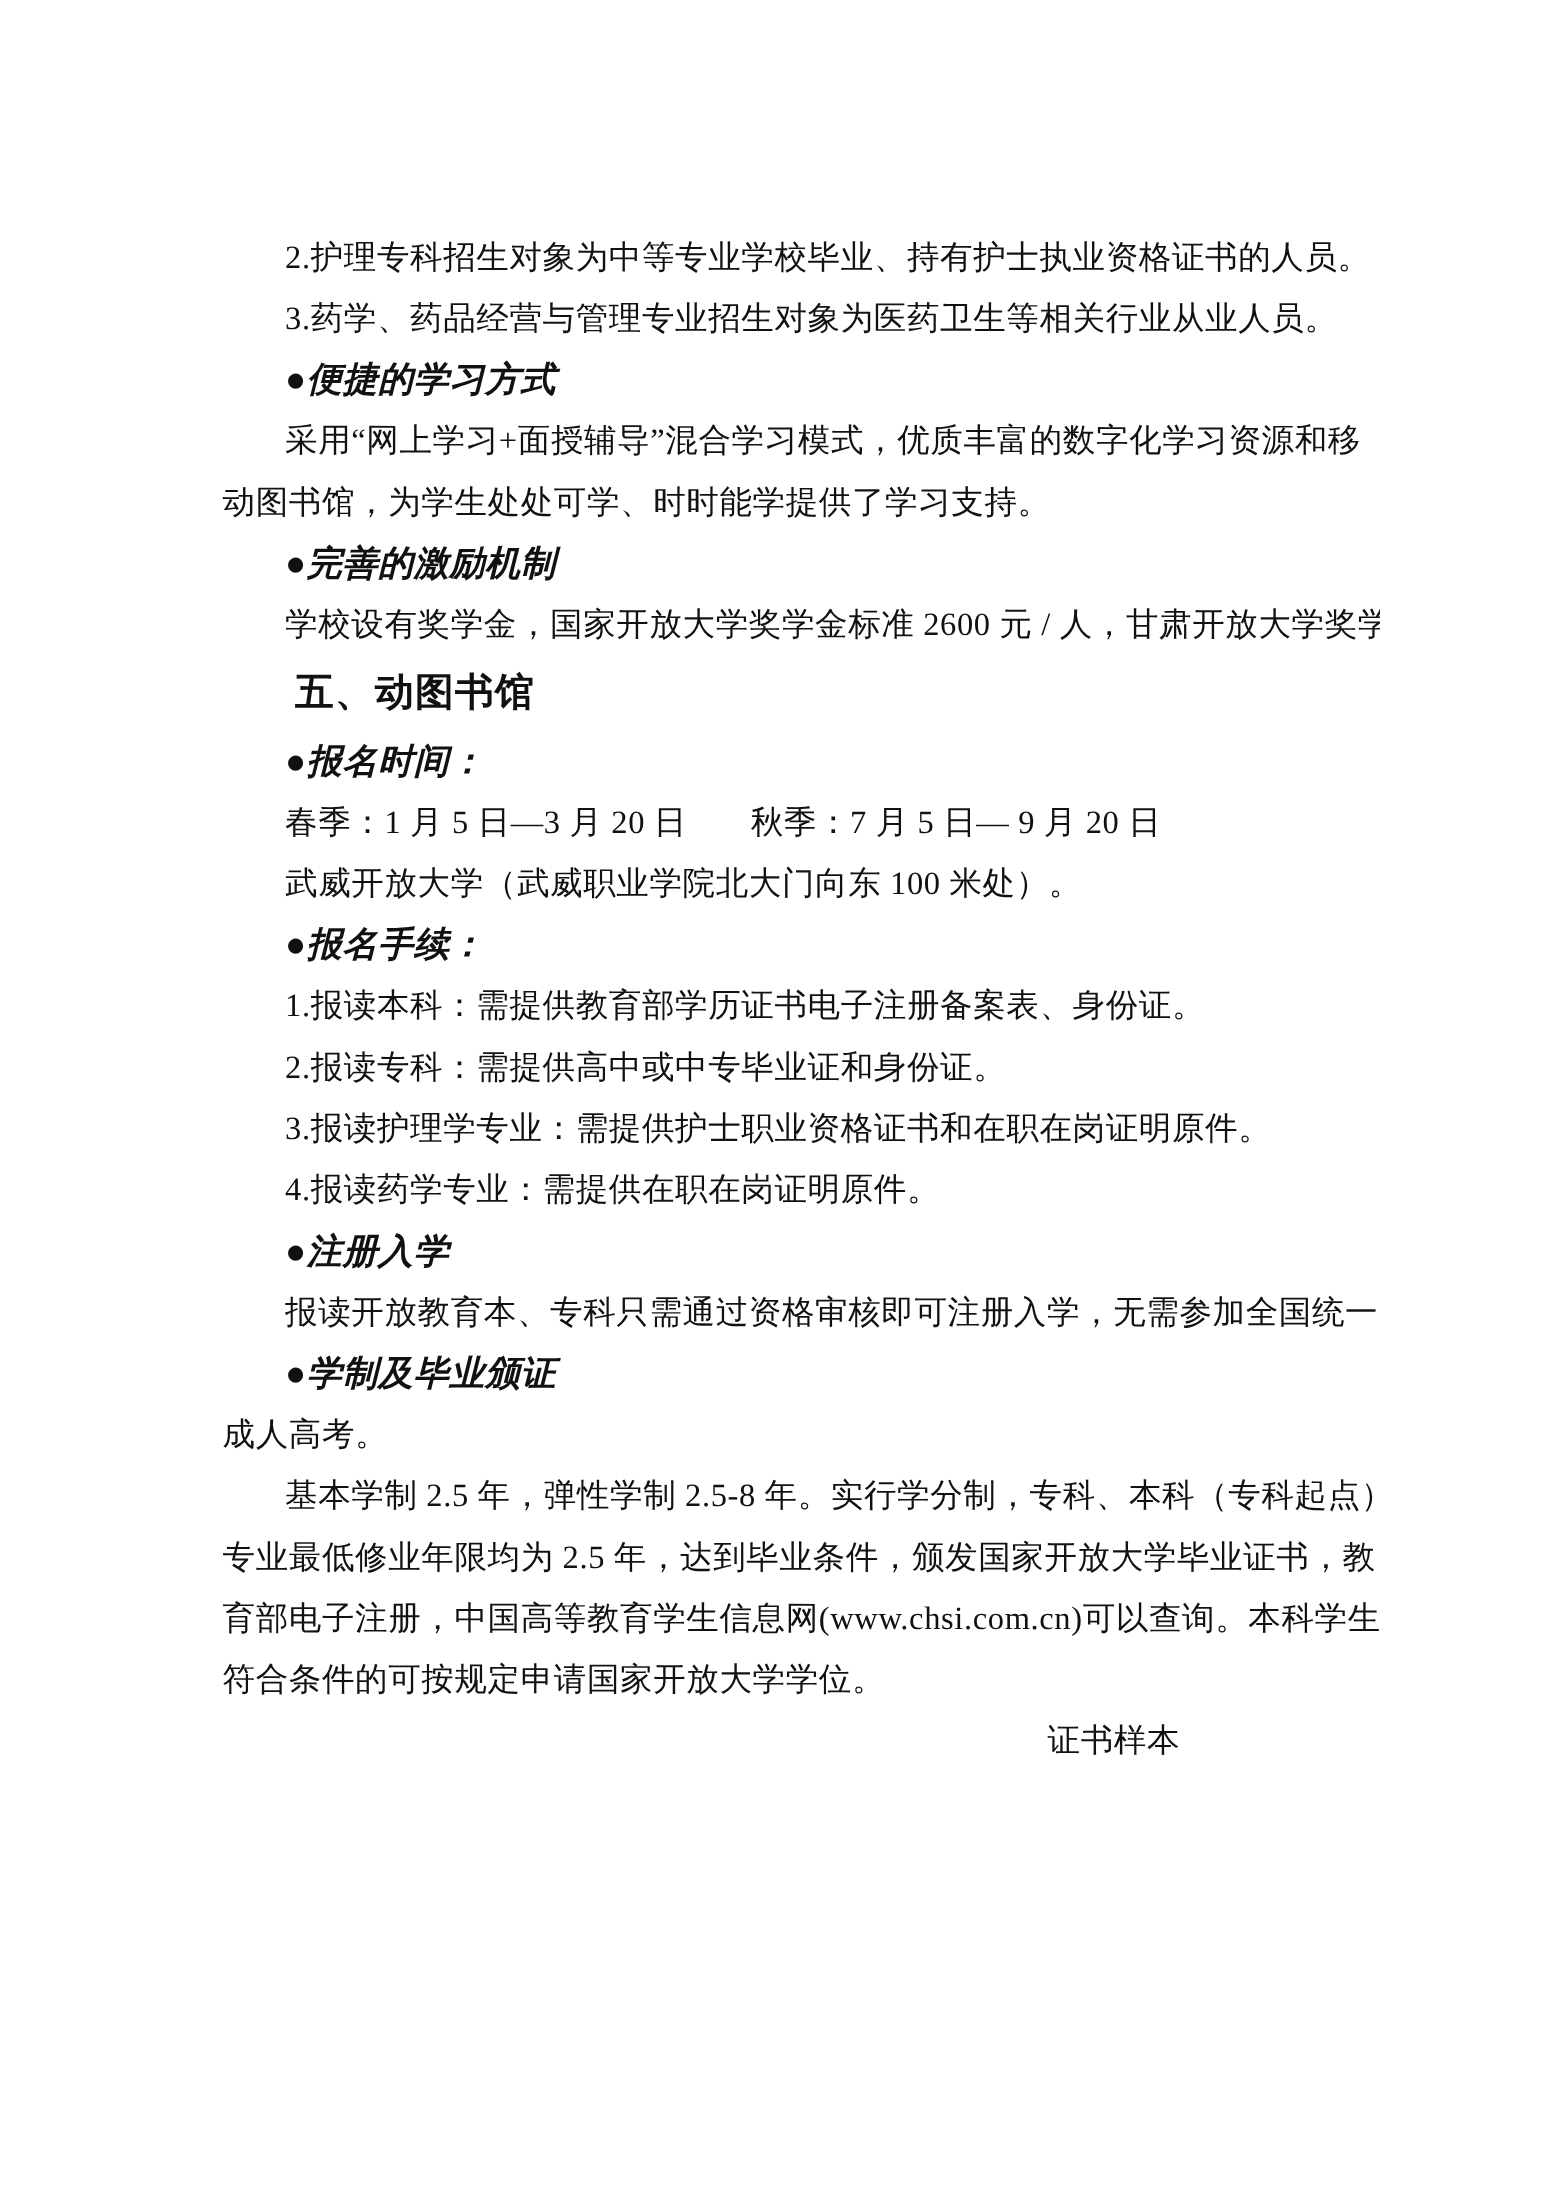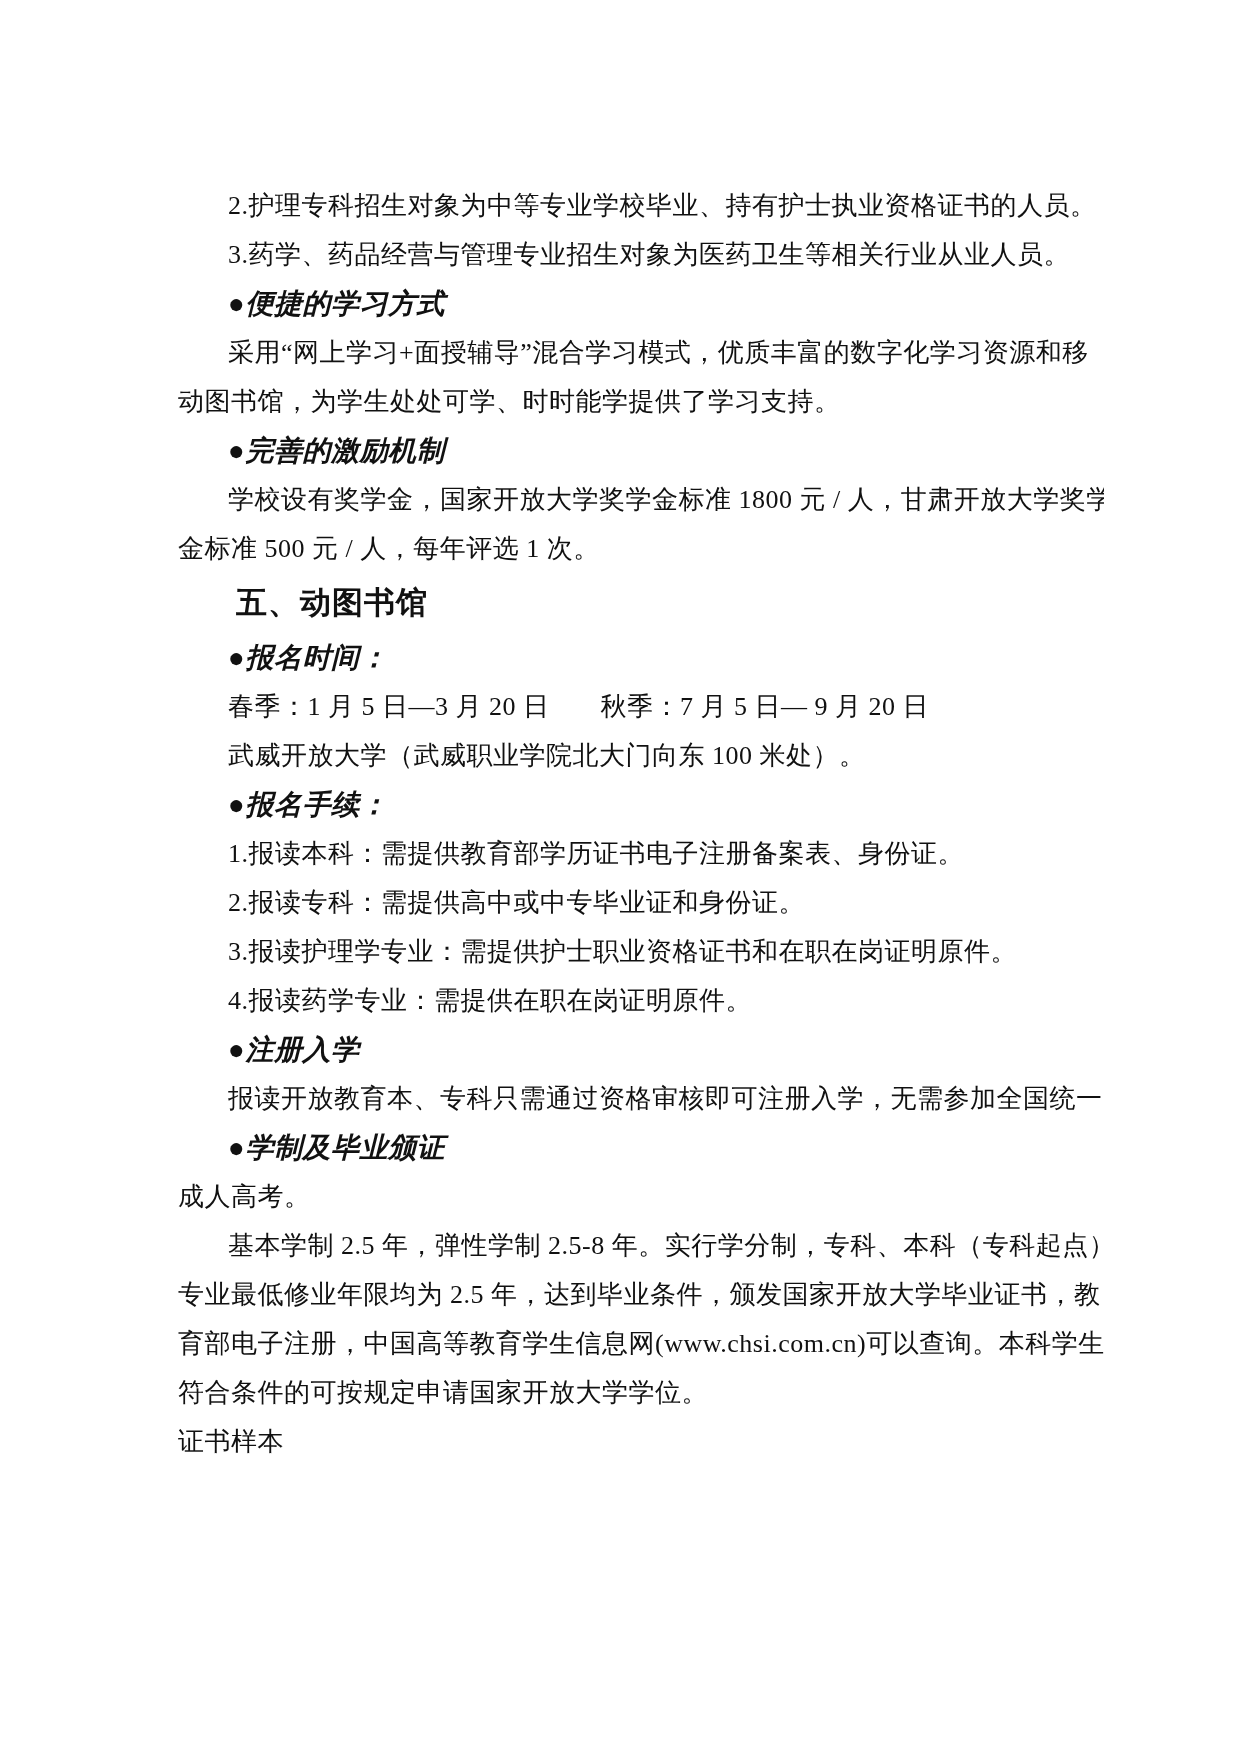--- a/index.html
+++ b/index.html
@@ -40,43 +40,42 @@
   }
   .bullet {
     font-family: "Liberation Sans", "DejaVu Sans", sans-serif;
     font-weight: bold;
     font-size: 28px;
     line-height: 49px;
     padding-left: 50px;
     font-style: italic;
   }
   .center {
-    text-align: left;
+    text-align: right;
     padding-left: 0;
   }
   .gap-col {
     display: inline-block;
     margin-left: 44px;
   }
 </style>
 </head>
 <body>
 
 <div class="page">
   <div class="line indent">2.护理专科招生对象为中等专业学校毕业、持有护士执业资格证书的人员。</div>
   <div class="line indent">3.药学、药品经营与管理专业招生对象为医药卫生等相关行业从业人员。</div>
 
 
   <div class="line bullet">●便捷的学习方式</div>
   <div class="line indent">采用“网上学习+面授辅导”混合学习模式，优质丰富的数字化学习资源和移</div>
   <div class="line">动图书馆，为学生处处可学、时时能学提供了学习支持。</div>
 
   <div class="line bullet">●完善的激励机制</div>
-  <div class="line indent">学校设有奖学金，国家开放大学奖学金标准 1800 元 / 人，甘肃开放大学奖学</div>
-  <div class="line">金标准 500 元 / 人，每年评选 1 次。</div>
+  <div class="line indent">学校设有奖学金，国家开放大学奖学金标准 2600 元 / 人，甘肃开放大学奖学</div>
 
   <div class="line heading">五、动图书馆</div>
 
   <div class="line bullet">●报名时间：</div>
   <div class="line indent">
     <span>春季：1 月 5 日—3 月 20 日</span>
     <span class="gap-col">秋季：7 月 5 日— 9 月 20 日</span>
   </div>
 
   <div class="line indent">武威开放大学（武威职业学院北大门向东 100 米处）。</div>

